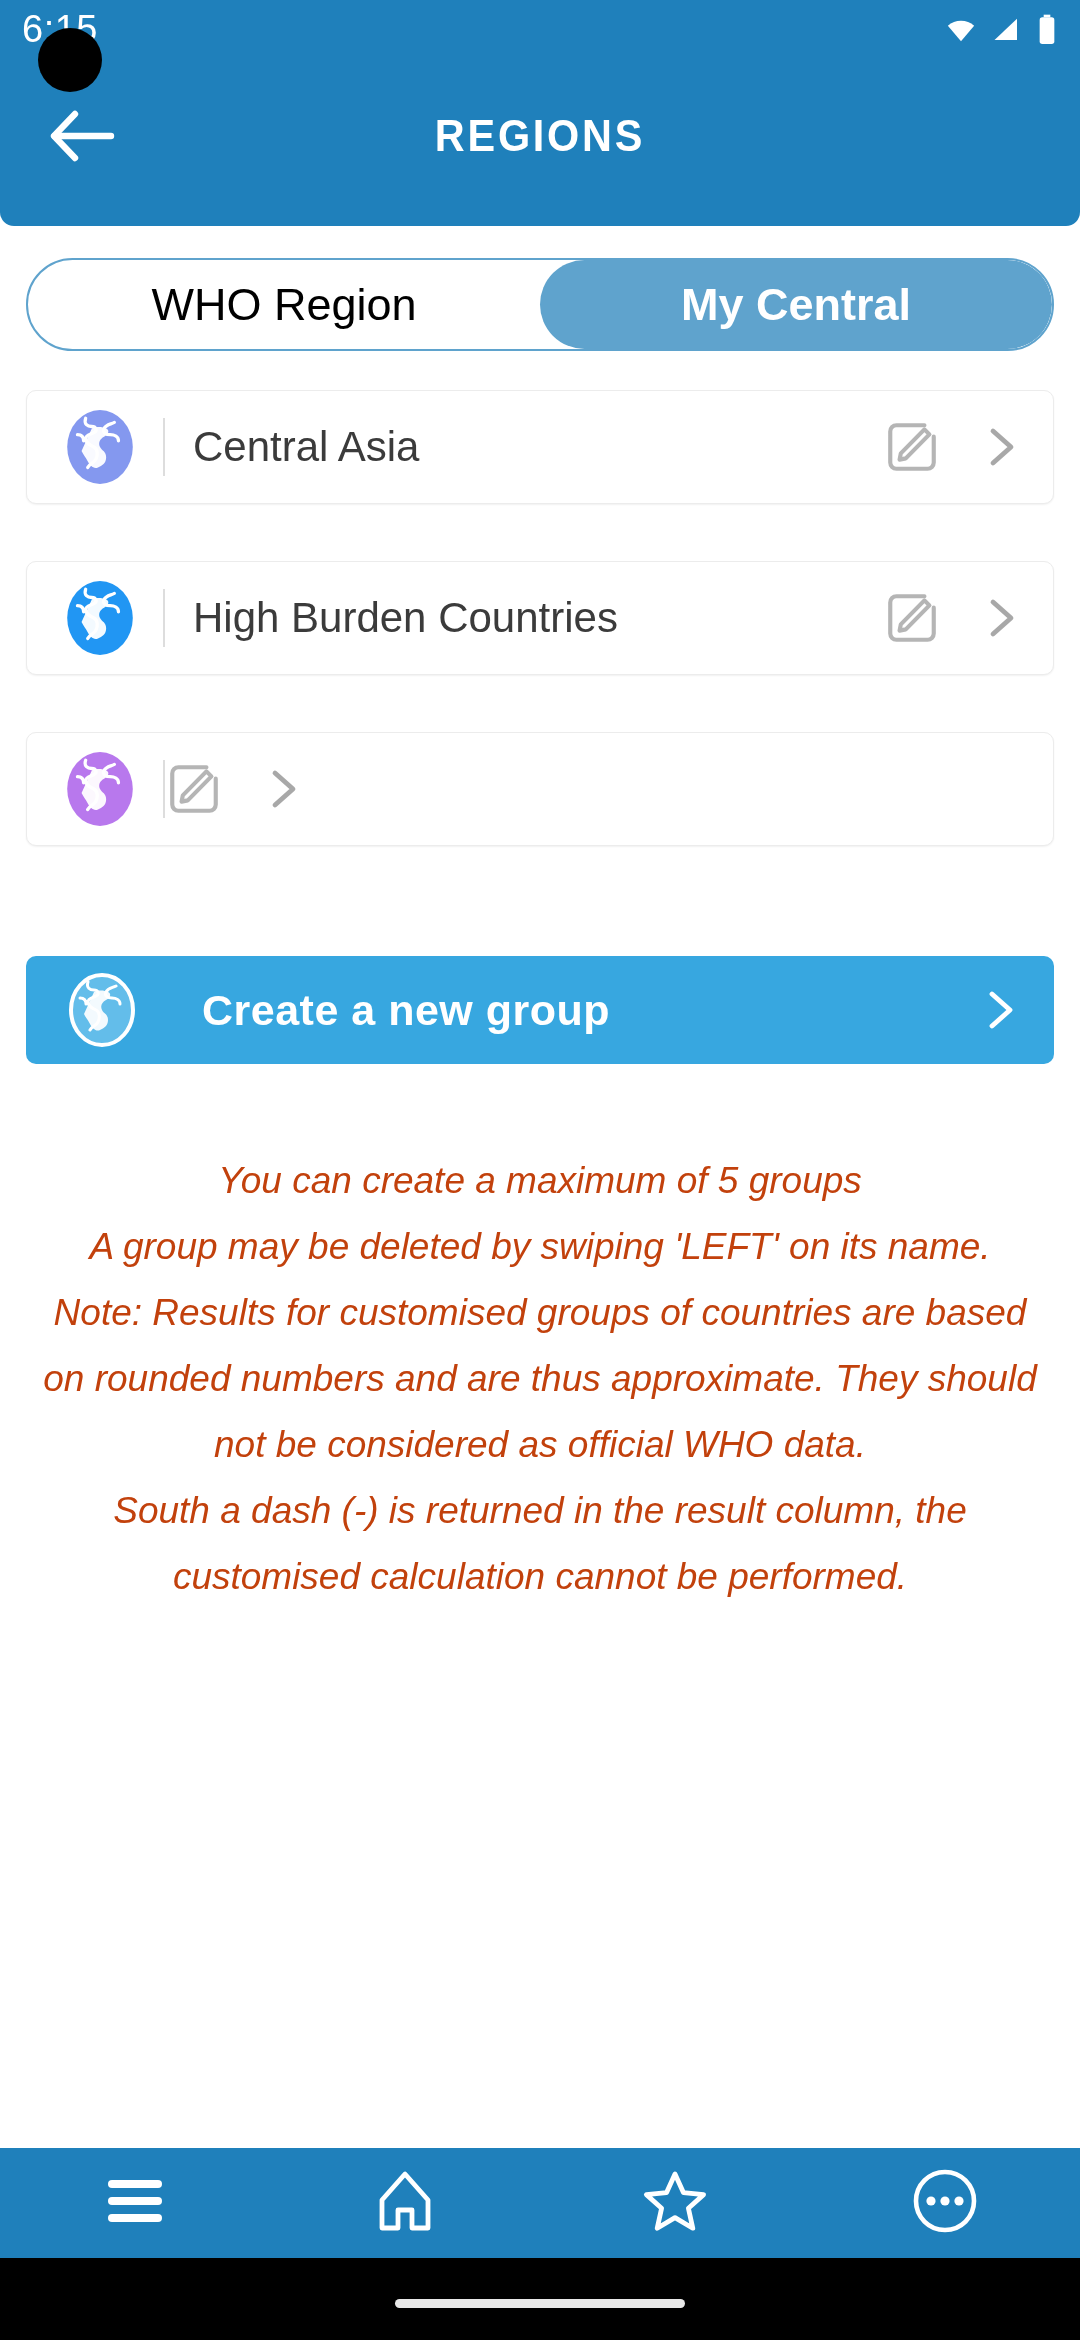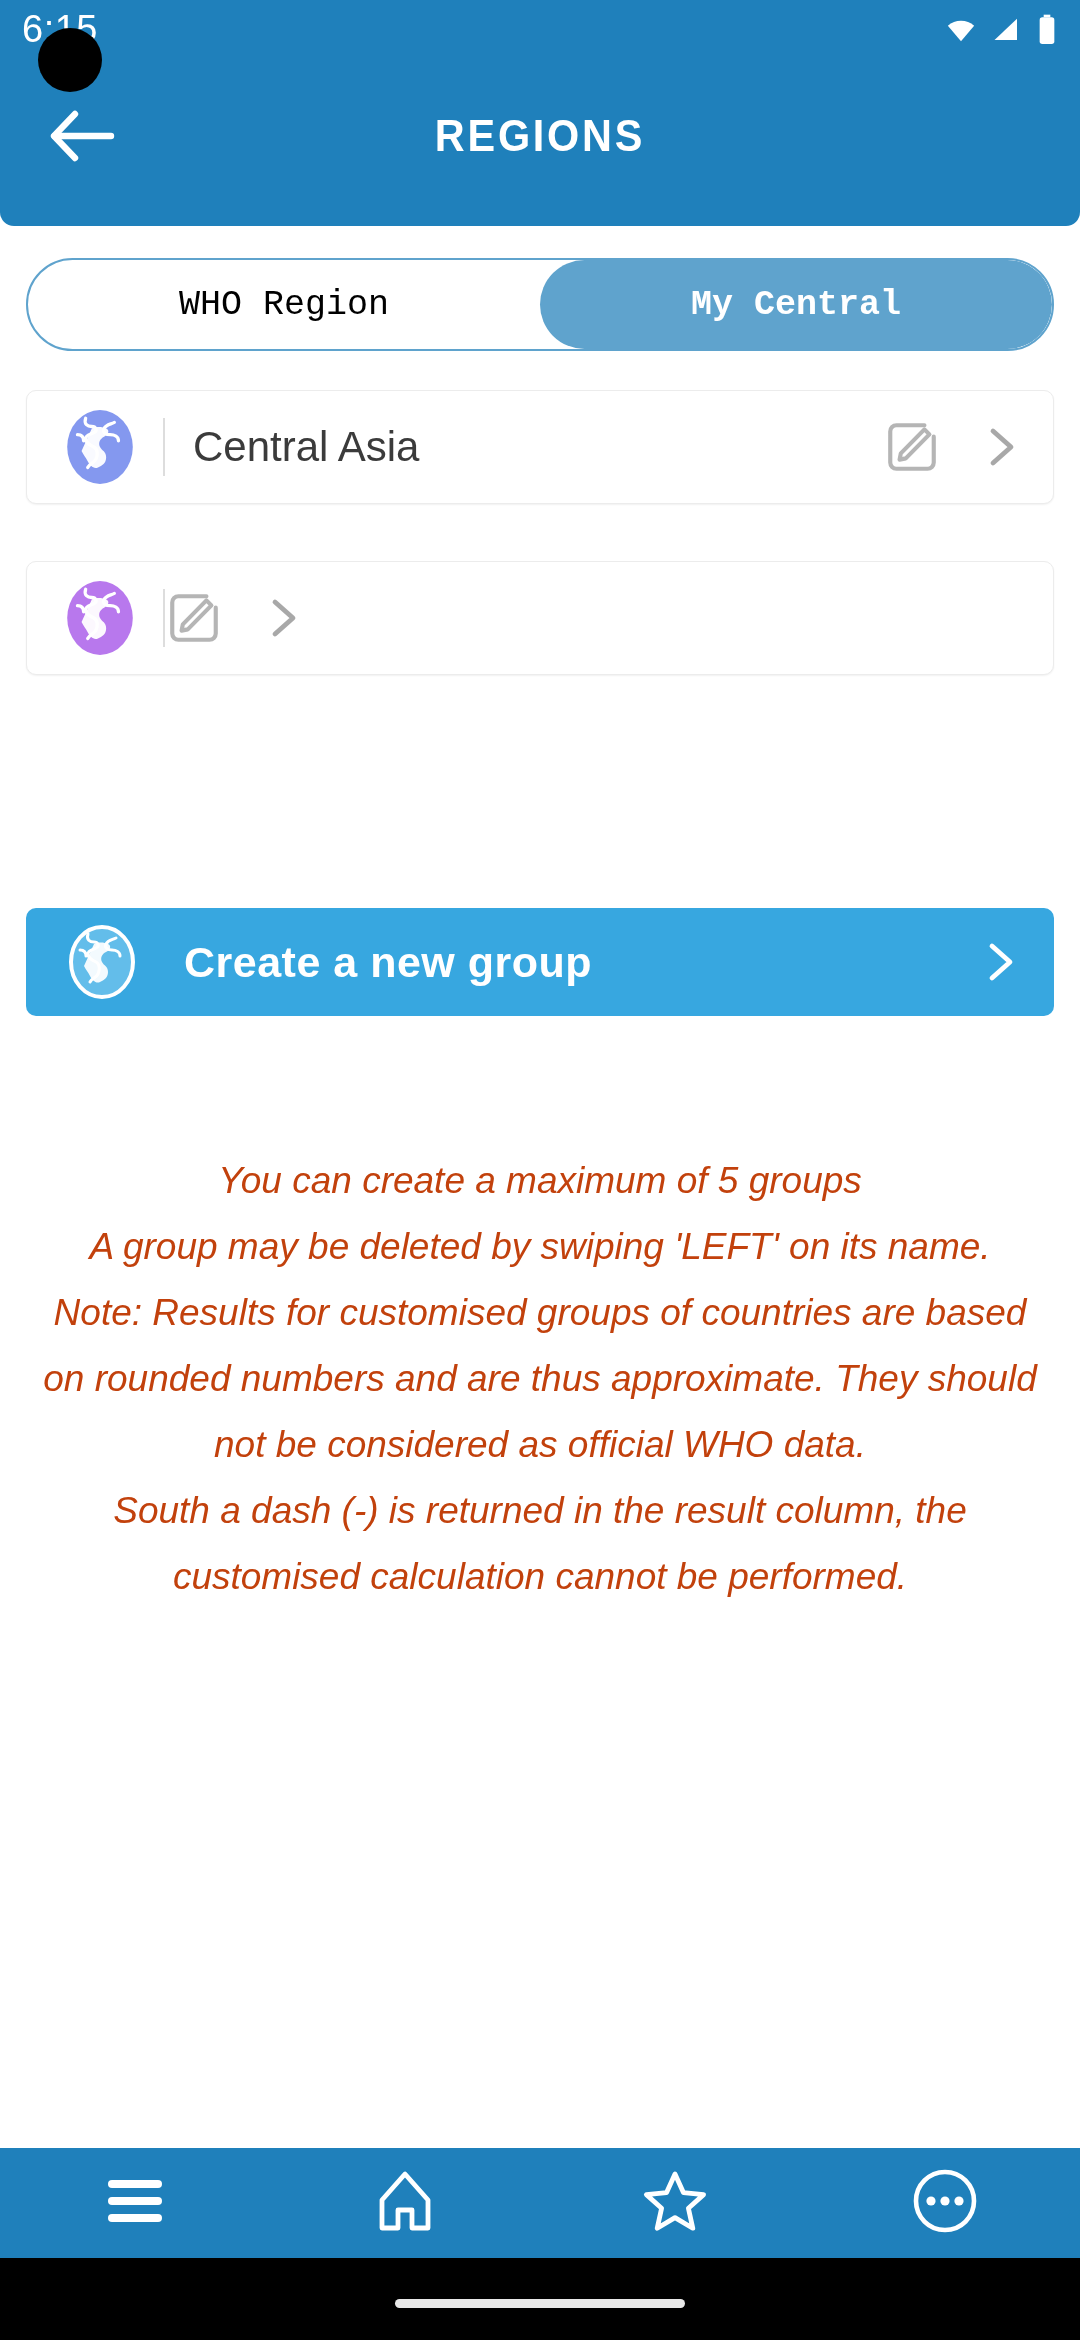--- a/index.html
+++ b/index.html
@@ -66,24 +66,24 @@
     width:1028px; height:93px;
     background:#ffffff;
     border:2px solid #5fa3cd;
     border-radius:47px;
     display:flex;
     overflow:hidden;
   }
   .tab {
     flex:1;
     display:flex; align-items:center; justify-content:center;
-    font-size:35px;
+    font-size:45px;
     color:#000000;
     border-radius:47px;
-    font-family:Liberation Mono, monospace;
+    font-family:Liberation Sans, sans-serif;
   }
   .tab.active {
     background:#5fa3cd;
     color:#ffffff;
     font-weight:bold;
   }
 
   
   #group-list {
     position:absolute; left:26px; top:390px;
@@ -122,25 +122,25 @@
     flex:0 0 58px;
   }
   .row-chevron {
     width:34px; height:44px;
     margin-right:34px;
     flex:0 0 34px;
   }
 
   
   #create-group {
-    position:absolute; left:26px; top:908px;
+    position:absolute; left:26px; top:956px;
     width:1028px; height:108px;
     background:#37a7e0;
     border-radius:10px;
-    display:flex; align-items:center;
+    display:flex; align-items:center;gap:18px;
   }
   #create-globe {
     margin-left:36px;
     width:80px; height:80px;
     flex:0 0 80px;
   }
   #create-label {
     margin-left:42px;
     flex:1;
     color:#ffffff;
@@ -254,20 +254,42 @@
           <path d="M11 19.5l-3 .6.6-3L20 5.5l2.4 2.4L11 19.5z" fill="none" stroke="#b5b5b5" stroke-width="2" stroke-linejoin="round"></path>
         </svg>
       </span>
       <span class="row-chevron">
         <svg width="34" height="44" viewBox="0 0 17 22">
             <path d="M4 3l9 8-9 8" fill="none" stroke="#a8a8a8" stroke-width="2.4" stroke-linecap="round" stroke-linejoin="round"></path>
           </svg>
       </span>
     </div>
 
+    <div class="group-row">
+      <span class="row-globe">
+        <svg width="82" height="82" viewBox="0 0 40 40">
+          <ellipse cx="20" cy="20" rx="16" ry="18" fill="#2196f3"></ellipse>
+          <path d="M13 6c-1 3 1 4 3 4s3 2 1 3-4 1-4 3 2 3 4 4 2 4 1 6-3 2-4 4M27 8c-2 1-4 1-5 3s1 3 3 3 4 1 4 3M9 14c2 0 3 1 3 3" fill="none" stroke="#fff" stroke-width="1.6" stroke-linecap="round"></path>
+          <path d="M16 11c2-1 5-1 7 0s1 3-1 4-3 3-2 5 3 2 3 5-2 4-4 5-4-1-5-3-2-3-3-5" fill="#fff" opacity="0.95"></path>
+        </svg>
+      </span>
+      <span class="row-sep"></span>
+      <span class="row-label">High Burden Countries</span>
+      <span class="row-edit">
+        <svg width="58" height="58" viewBox="0 0 28 28">
+          <path d="M20 3.5H6.5A3 3 0 0 0 3.5 6.5v15a3 3 0 0 0 3 3h15a3 3 0 0 0 3-3V9" fill="none" stroke="#b5b5b5" stroke-width="2" stroke-linecap="round"></path>
+          <path d="M11 19.5l-3 .6.6-3L20 5.5l2.4 2.4L11 19.5z" fill="none" stroke="#b5b5b5" stroke-width="2" stroke-linejoin="round"></path>
+        </svg>
+      </span>
+      <span class="row-chevron">
+        <svg width="34" height="44" viewBox="0 0 17 22">
+            <path d="M4 3l9 8-9 8" fill="none" stroke="#a8a8a8" stroke-width="2.4" stroke-linecap="round" stroke-linejoin="round"></path>
+          </svg>
+      </span>
+    </div>
 
     <div class="group-row">
       <span class="row-globe">
         <svg width="82" height="82" viewBox="0 0 40 40">
           <ellipse cx="20" cy="20" rx="16" ry="18" fill="#b878ed"></ellipse>
           <path d="M13 6c-1 3 1 4 3 4s3 2 1 3-4 1-4 3 2 3 4 4 2 4 1 6-3 2-4 4M27 8c-2 1-4 1-5 3s1 3 3 3 4 1 4 3M9 14c2 0 3 1 3 3" fill="none" stroke="#fff" stroke-width="1.6" stroke-linecap="round"></path>
           <path d="M16 11c2-1 5-1 7 0s1 3-1 4-3 3-2 5 3 2 3 5-2 4-4 5-4-1-5-3-2-3-3-5" fill="#fff" opacity="0.95"></path>
         </svg>
       </span>
       <span class="row-sep"></span>

